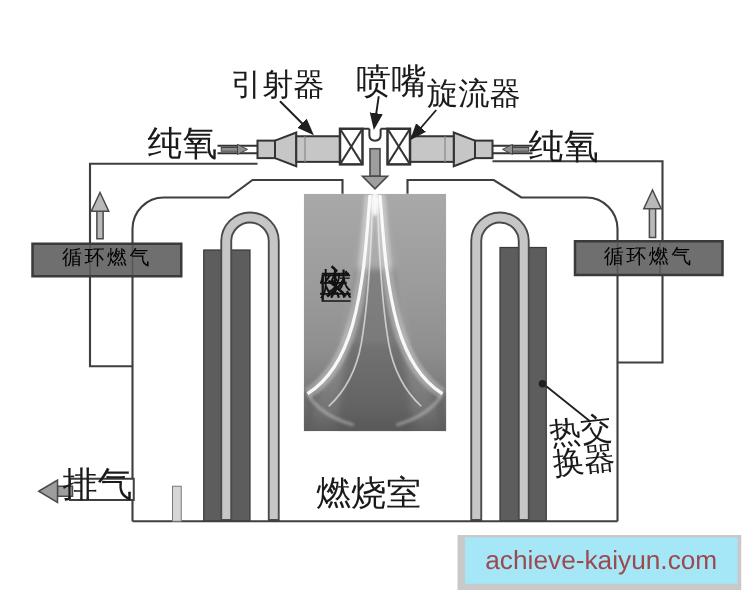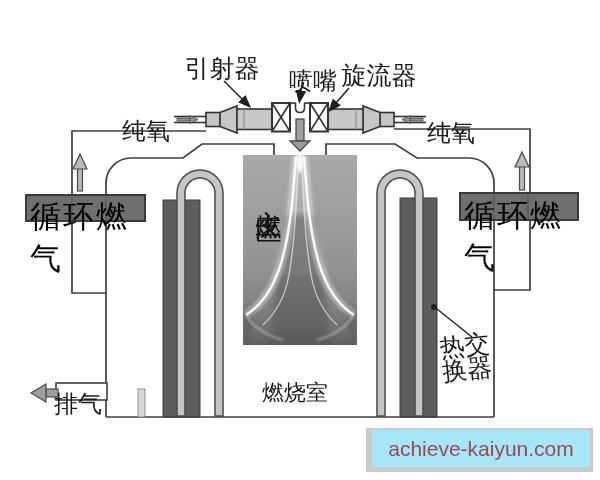--- a/index.html
+++ b/index.html
@@ -1,27 +1,27 @@
 <!DOCTYPE html>
 <html><head>
 <meta charset="utf-8">
 <style>
   html,body{margin:0;padding:0;background:#fff;}
   .canvas{position:relative;width:600px;height:480px;background:#ffffff;overflow:hidden;
           font-family:"Liberation Serif","DejaVu Serif",serif;}
   .lbl{position:absolute;transform:translateX(-50%);white-space:nowrap;color:#1a1a1a;
        text-align:center;z-index:30;line-height:1.05;}
-  .lbl-24{font-size:24px;margin-top:18px;} .lbl-25{font-size:25px;} .lbl-26{font-size:22px;}
+  .lbl-24{font-size:28px;} .lbl-25{font-size:25px;} .lbl-26{font-size:28px;}
   #flame{position:absolute;left:243px;top:155px;width:114px;height:190px;z-index:5;}
   #flame svg{display:block;}
   #main-zone-text{position:absolute;left:8px;top:34px;writing-mode:vertical-rl;
        font-size:26px;letter-spacing:5px;color:#121212;z-index:6;}
   #diagram-svg{position:absolute;left:0;top:0;z-index:10;}
-  .gasbox-text{position:absolute;z-index:22;color:#000;font-size:31px;letter-spacing:2px;
-       text-align:left;}
+  .gasbox-text{position:absolute;z-index:22;color:#000;font-size:16px;letter-spacing:2px;
+       text-align:center;}
   #hx-label{position:absolute;left:438px;top:334px;width:56px;z-index:30;font-size:25px;
        color:#1a1a1a;text-align:center;line-height:24px;transform:rotate(-6deg);}
   #watermark{position:absolute;left:366px;top:428px;width:227px;height:44px;z-index:40;}
   #watermark .shadow{position:absolute;left:0;top:0;width:227px;height:44px;background:#c9c9c9;}
   #watermark .face{position:absolute;left:6px;top:2px;width:218px;height:37px;
        display:flex;align-items:center;justify-content:center;
        font-family:Liberation Sans, sans-serif;font-size:21px;}
 </style>
 </head>
 <body>

